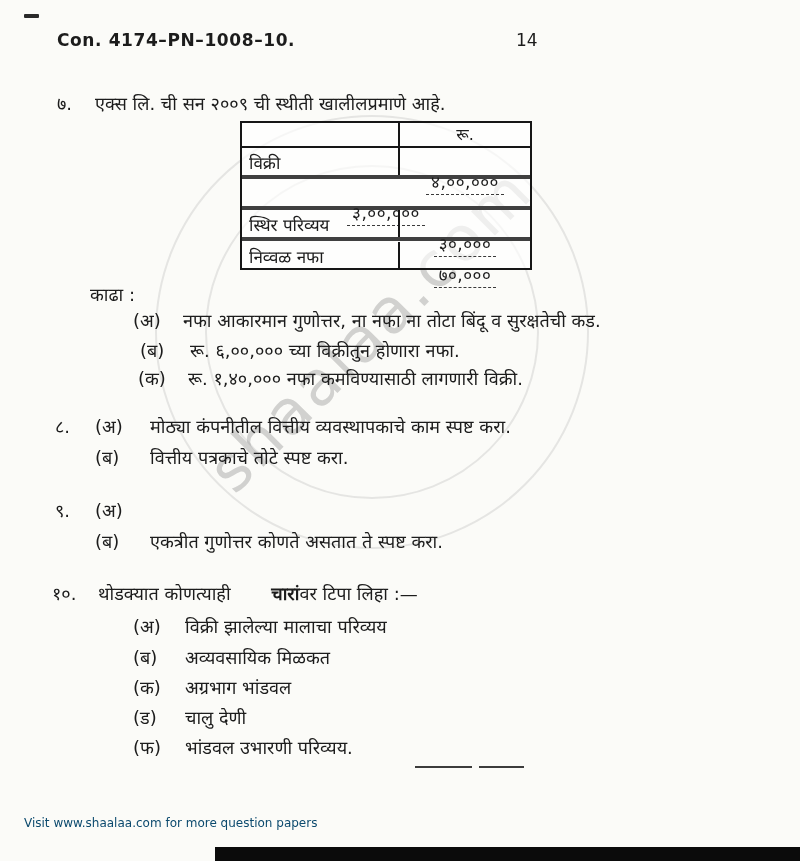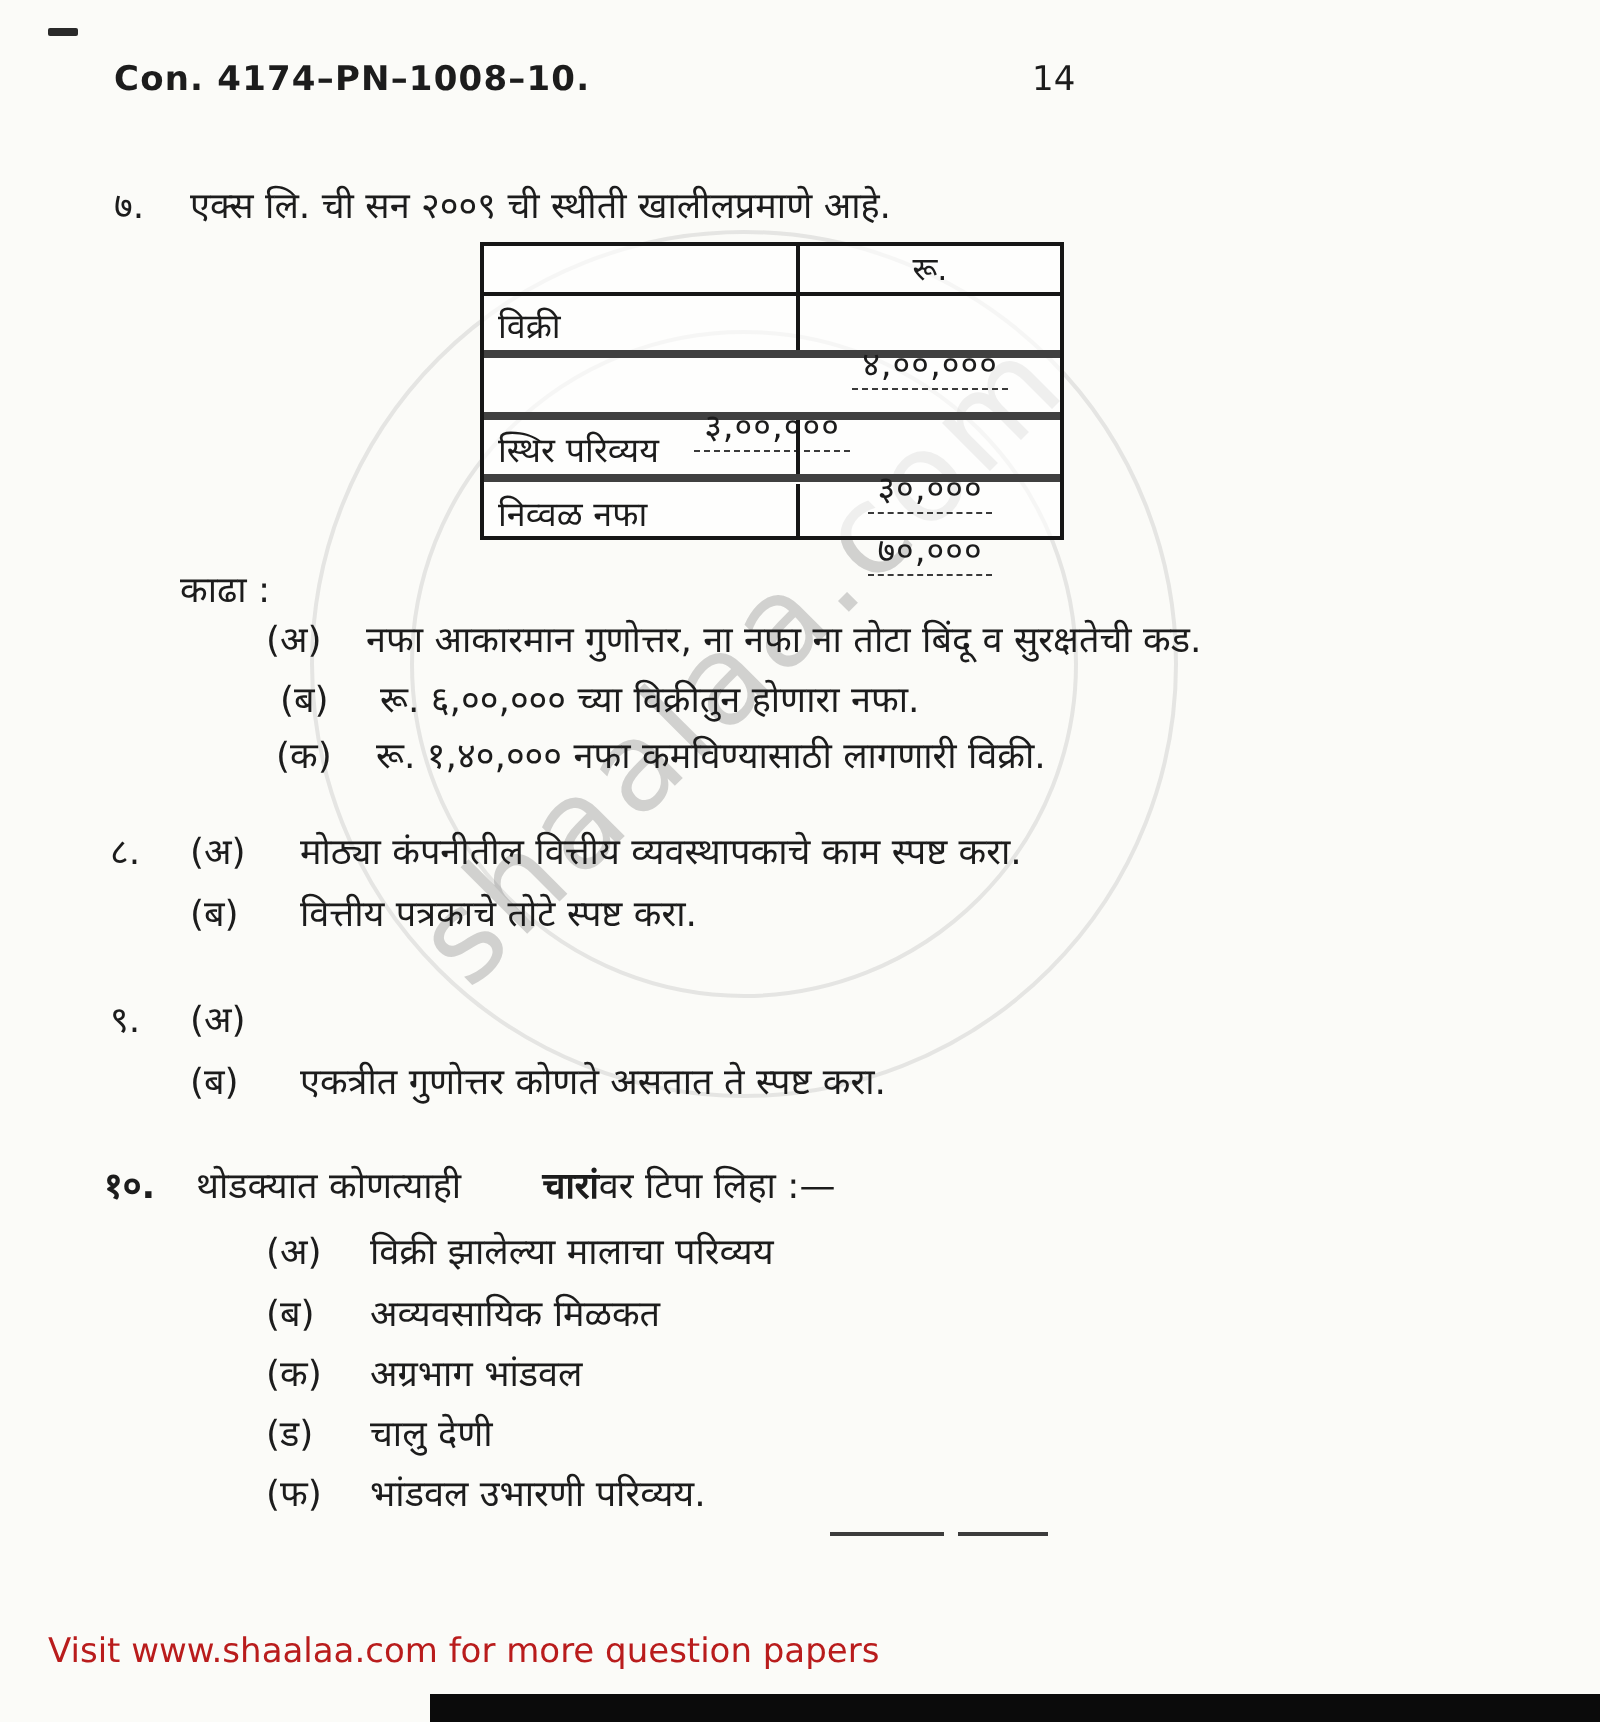--- a/index.html
+++ b/index.html
@@ -56,32 +56,32 @@
   .amt{border-bottom:1px dashed #3a3a3a;padding:0 5px 1px;letter-spacing:.5px;margin-top:42px;}
   
   .q8-line1{left:55px;top:416px;}
   .q8-line2{left:95px;top:447px;}
   .q9-line1{left:55px;top:500px;}
   .q9-line2{left:95px;top:531px;}
   .q8-line1 .qnum,.q9-line1 .qnum{width:40px;font-weight:normal;}
   .q8-line1 .marker,.q8-line2 .marker,.q9-line1 .marker,.q9-line2 .marker{width:55px;}
   
   .q10-intro{left:52px;top:583px;}
-  .q10-intro .qnum{width:46px;font-weight:bold;}
+  .q10-intro .qnum{width:46px;font-weight:normal;}
   .bold-word{font-weight:bold;margin-left:35px;}
   .q10-sub{left:133px;}
   .q10-sub .marker{width:52px;}
   .q10-a{top:616px;} .q10-b{top:647px;} .q10-c{top:677px;}
   .q10-d{top:707px;} .q10-f{top:737px;}
   
   .ans-line{border-bottom:2px solid #3c3c3c;height:0;}
   .ans-line1{left:415px;top:766px;width:57px;}
   .ans-line2{left:479px;top:766px;width:45px;}
   
-  .footer-text{left:24px;top:816px;font-size:17px;color:#b91c1c;}
+  .footer-text{left:24px;top:816px;font-size:12px;color:#0c4a6e;}
 </style>
 </head>
 <body>
 
 <div class="page">
 
   <div class="abs artifact-tl"></div>
 
   <div class="abs wm-circle wm-c1"></div>
   <div class="abs wm-circle wm-c2"></div>

